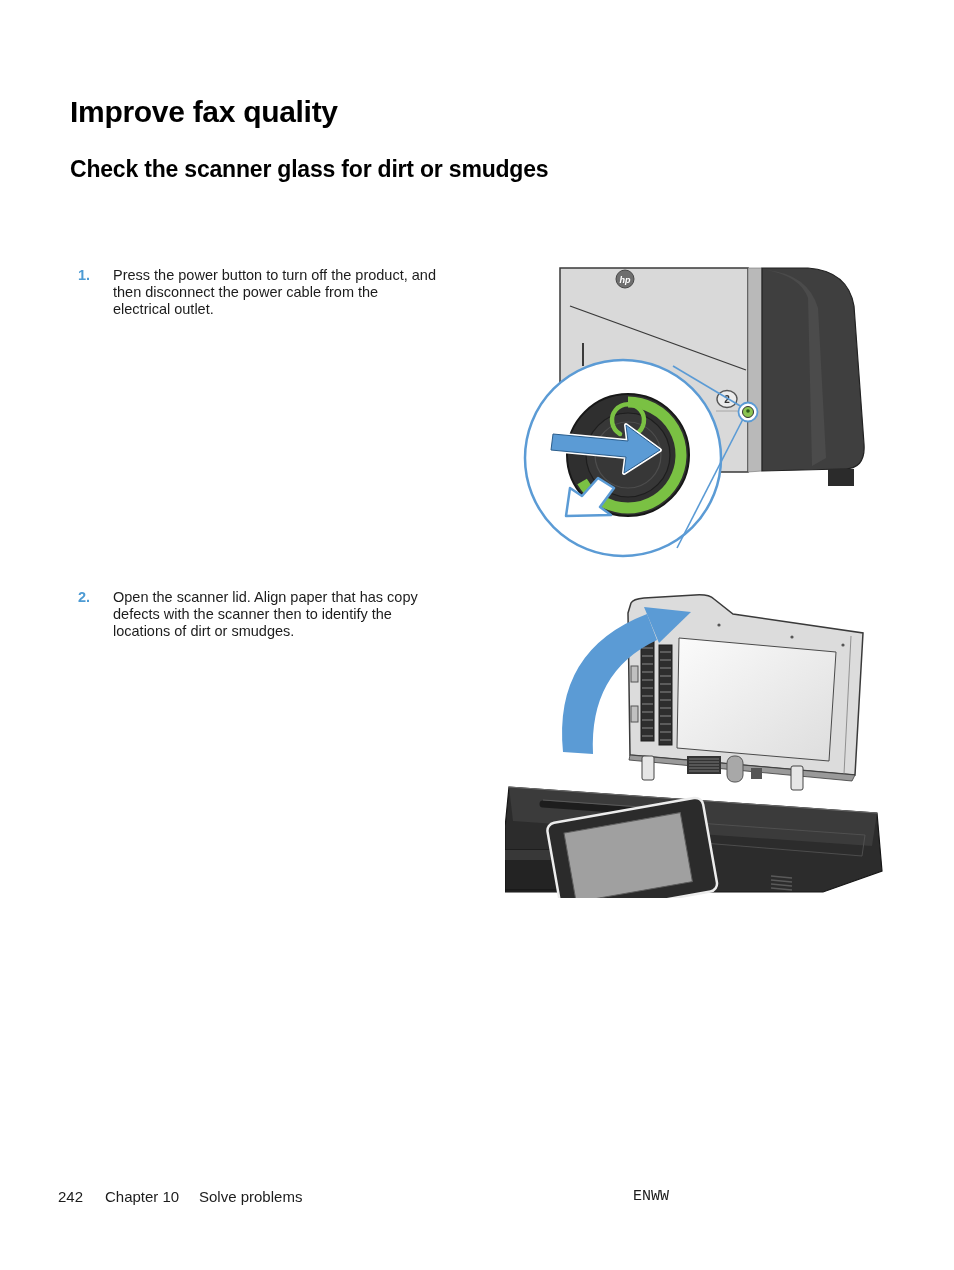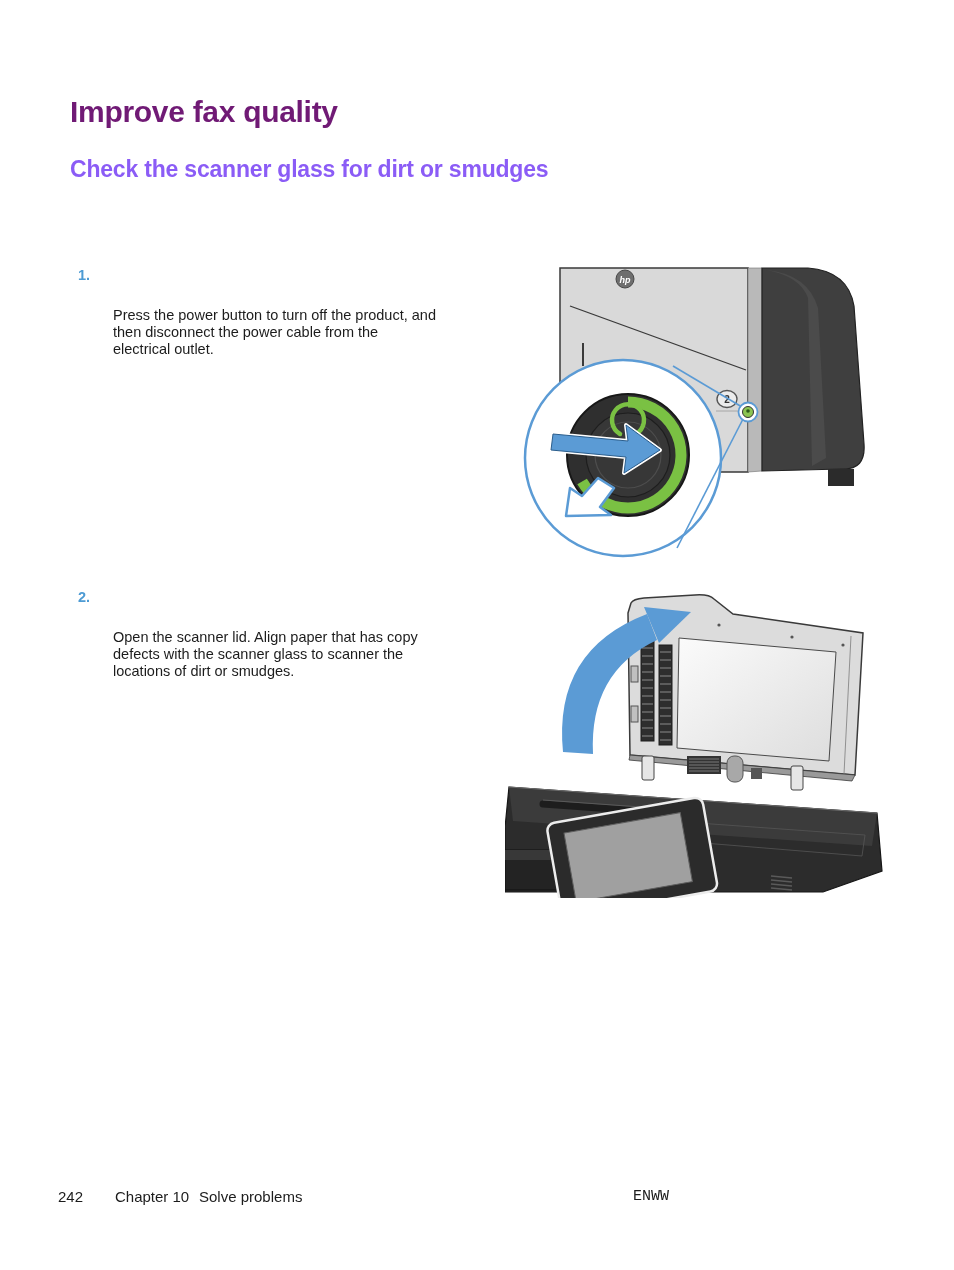--- a/index.html
+++ b/index.html
@@ -4,70 +4,70 @@
 <style>
   * { margin:0; padding:0; box-sizing:border-box; }
   html,body { background:#ffffff; }
   body { font-family:"Liberation Sans", sans-serif; color:#1c1c1c; }
   .page {
     position:relative; width:954px; height:1270px; background:#ffffff;
     overflow:hidden;
   }
   .page-title {
     position:absolute; left:70px; top:95px;
-    font-size:30px; font-weight:bold; color:#701a75; letter-spacing:-0.3px;
+    font-size:30px; font-weight:bold; color:#000000; letter-spacing:-0.3px;
   }
   .section-heading {
     position:absolute; left:70px; top:156px;
-    font-size:23px; font-weight:bold; color:#8b5cf6; letter-spacing:-0.2px;
+    font-size:23px; font-weight:bold; color:#000000; letter-spacing:-0.2px;
   }
   .intro {
     position:absolute; left:143px; top:204px; width:714px;
     font-size:15px; line-height:18.5px; color:#1c1c1c;
   }
   .step { position:absolute; left:78px; width:360px; }
   .step-1 { top:267px; }
   .step-2 { top:589px; }
   .step-number {
     position:absolute; left:0; top:0;
     font-size:14.5px; font-weight:bold; color:#4d9bd4;
   }
   .step-text {
     position:absolute; left:35px; top:0; width:326px;
-    font-size:14.5px; line-height:17px; color:#1c1c1c;margin-top:40px;
+    font-size:14.5px; line-height:17px; color:#1c1c1c;
   }
   .illus { position:absolute; }
   .illus-1 { left:508px; top:258px; }
   .illus-2 { left:505px; top:588px; }
   .footer {
     position:absolute; left:0; top:1188px; width:758px; height:20px;
     font-size:15px; color:#1c1c1c;
   }
   .footer .page-num { position:absolute; left:58px; }
-  .footer .chapter  { position:absolute; left:115px; }
+  .footer .chapter  { position:absolute; left:105px; }
   .footer .topic    { position:absolute; left:199px; }
   .footer .edition  { position:absolute; right:89px;font-family:Liberation Mono, monospace; }
 </style>
 </head>
 <body>
 
 <div class="page">
 
   <h1 class="page-title">Improve fax quality</h1>
   <h2 class="section-heading">Check the scanner glass for dirt or smudges</h2>
 
 
   <div class="step step-1">
     <span class="step-number">1.</span>
     <span class="step-text">Press the power button to turn off the product, and then disconnect the power cable from the electrical outlet.</span>
   </div>
 
   <div class="step step-2">
     <span class="step-number">2.</span>
-    <span class="step-text">Open the scanner lid. Align paper that has copy defects with the scanner glass to scanner the locations of dirt or smudges.</span>
+    <span class="step-text">Open the scanner lid. Align paper that has copy defects with the scanner then to identify the locations of dirt or smudges.</span>
   </div>
 
   <svg class="illus illus-1" width="362" height="315" viewBox="0 0 362 315">
 
     <g>
       <polygon points="52,10 240,10 240,214 52,214" fill="#d9d9d9" stroke="#3a3a3a" stroke-width="1.5"></polygon>
       <polygon points="240,10 254,10 254,213 240,214" fill="#b9b9b9" stroke="#6e6e6e" stroke-width="0.6"></polygon>
       <path d="M254,10 L300,10 Q340,13 346,48 L356,186 Q358,212 334,211 L254,213 Z" fill="#3f3f3f" stroke="#222222" stroke-width="1.2"></path>
       <path d="M258,12 Q300,16 310,50 L318,200 L304,208 L300,40 Q292,18 258,12 Z" fill="#4b4b4b"></path>
       <rect x="320" y="211" width="26" height="17" fill="#2b2b2b"></rect>

